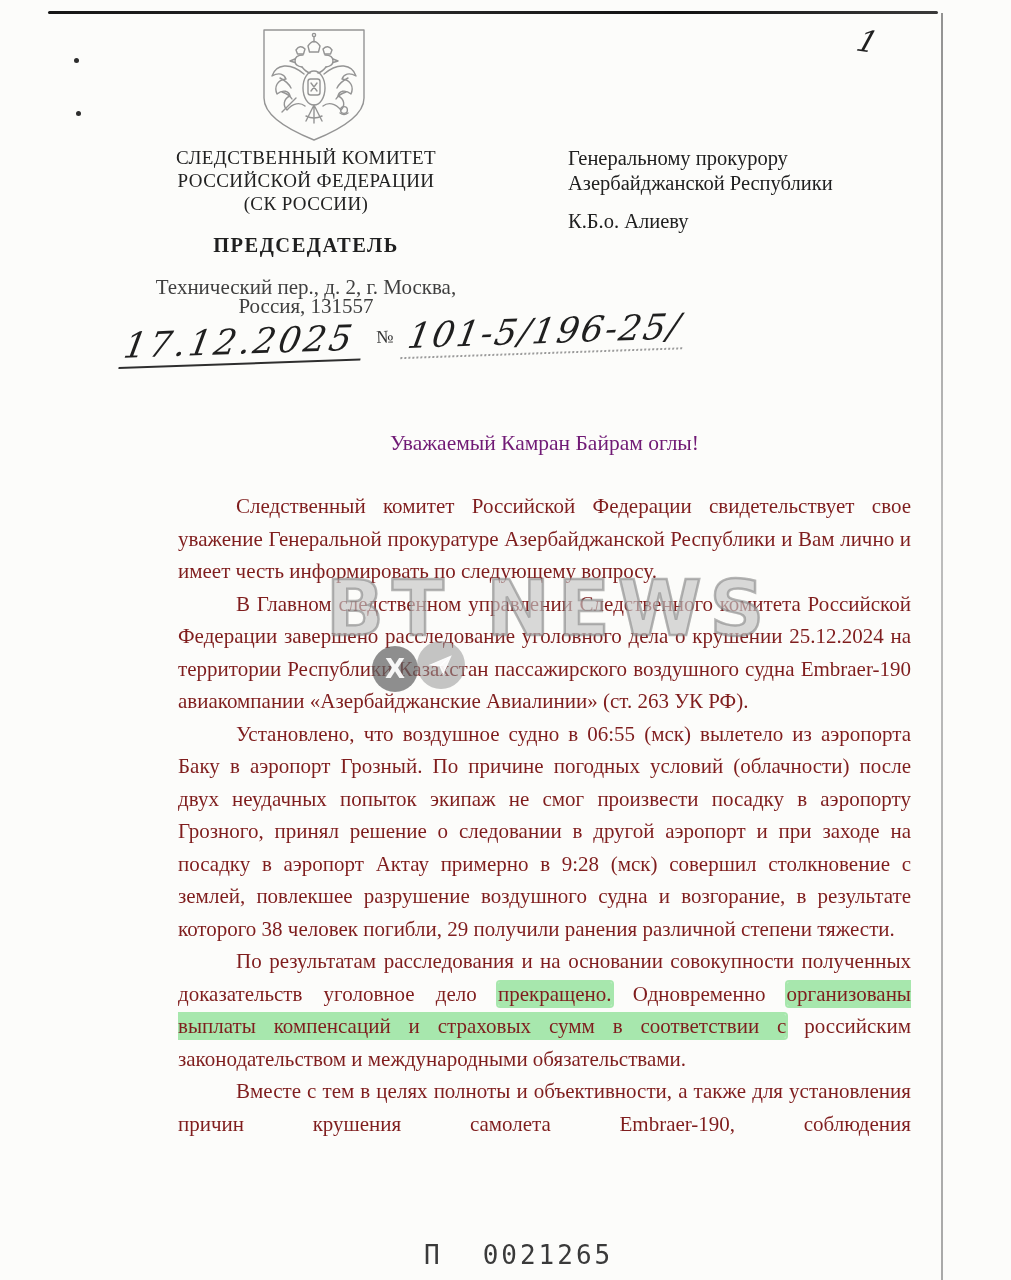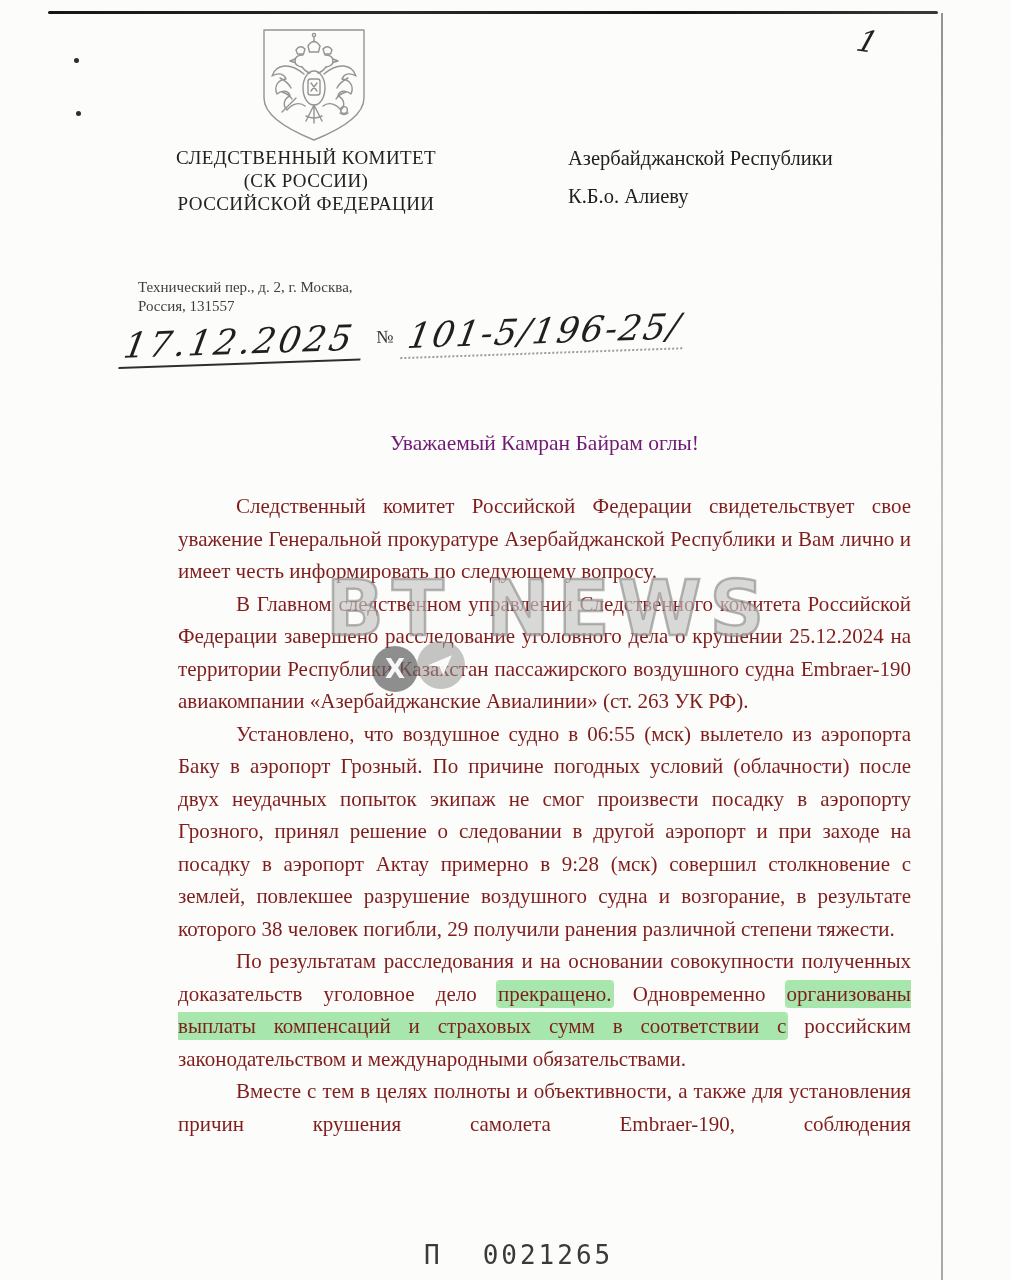--- a/index.html
+++ b/index.html
@@ -49,22 +49,22 @@
     position: absolute; left: 130px; top: 146px; width: 352px;
     text-align: center; font-weight: normal;
     font-size: 19px; line-height: 23px; letter-spacing: 0.4px; color: #222;
   }
   .lh-title {
     position: absolute; left: 130px; top: 234px; width: 352px;
     text-align: center; font-weight: bold;
     font-size: 20.5px; letter-spacing: 1.5px; color: #1f1f1f;
   }
   .lh-address {
-    position: absolute; left: 138px; top: 278px; width: 352px;
-    text-align: left; font-size: 15px; line-height: 19px; color: #3f3f3f;
+    position: absolute; left: 130px; top: 278px; width: 352px;
+    text-align: center; font-size: 21px; line-height: 19px; color: #3f3f3f;
   }
 
   
   .ref-line {
     position: absolute; left: 122px; top: 316px;
     transform: rotate(-2deg);
     white-space: nowrap;
   }
   .ref-date {
     font-size: 35px; letter-spacing: 3px;
@@ -207,33 +207,35 @@
 
         <path d="M40 72 l-14 14"></path>
         <circle cx="88" cy="84" r="3.4"></circle>
         <path d="M84 87 q4 3 8 0"></path>
       </g>
     </svg>
   </div>
 
   <div class="lh-org">
     <div>СЛЕДСТВЕННЫЙ КОМИТЕТ</div>
+    <div>РОССИЙСКОЙ ФЕДЕРАЦИИ</div>
     <div>(СК РОССИИ)</div>
-    <div>РОССИЙСКОЙ ФЕДЕРАЦИИ</div>
-  </div>
+  </div>
+  <div class="lh-title">ПРЕДСЕДАТЕЛЬ</div>
   <div class="lh-address">
     <div>Технический пер., д. 2, г. Москва,</div>
     <div>Россия, 131557</div>
   </div>
 
   <div class="ref-line">
     <span class="handwriting ref-date">17.12.2025</span><span class="ref-no">№</span><span class="handwriting ref-num">101-5/196-25/</span>
   </div>
 
   <div class="recipient">
+    <div>Генеральному прокурору</div>
     <div>Азербайджанской Республики</div>
     <div class="name">К.Б.о. Алиеву</div>
   </div>
 
   <div class="salutation">Уважаемый Камран Байрам оглы!</div>
 
   <div class="body-text">
     <p>Следственный комитет Российской Федерации свидетельствует свое уважение Генеральной прокуратуре Азербайджанской Республики и Вам лично и имеет честь информировать по следующему вопросу.</p>
     <p>В Главном следственном управлении Следственного комитета Российской Федерации завершено расследование уголовного дела о крушении 25.12.2024 на территории Республики Казахстан пассажирского воздушного судна Embraer-190 авиакомпании «Азербайджанские Авиалинии» (ст. 263 УК РФ).</p>
     <p>Установлено, что воздушное судно в 06:55 (мск) вылетело из аэропорта Баку в аэропорт Грозный. По причине погодных условий (облачности) после двух неудачных попыток экипаж не смог произвести посадку в аэропорту Грозного, принял решение о следовании в другой аэропорт и при заходе на посадку в аэропорт Актау примерно в 9:28 (мск) совершил столкновение с землей, повлекшее разрушение воздушного судна и возгорание, в результате которого 38 человек погибли, 29 получили ранения различной степени тяжести.</p>

